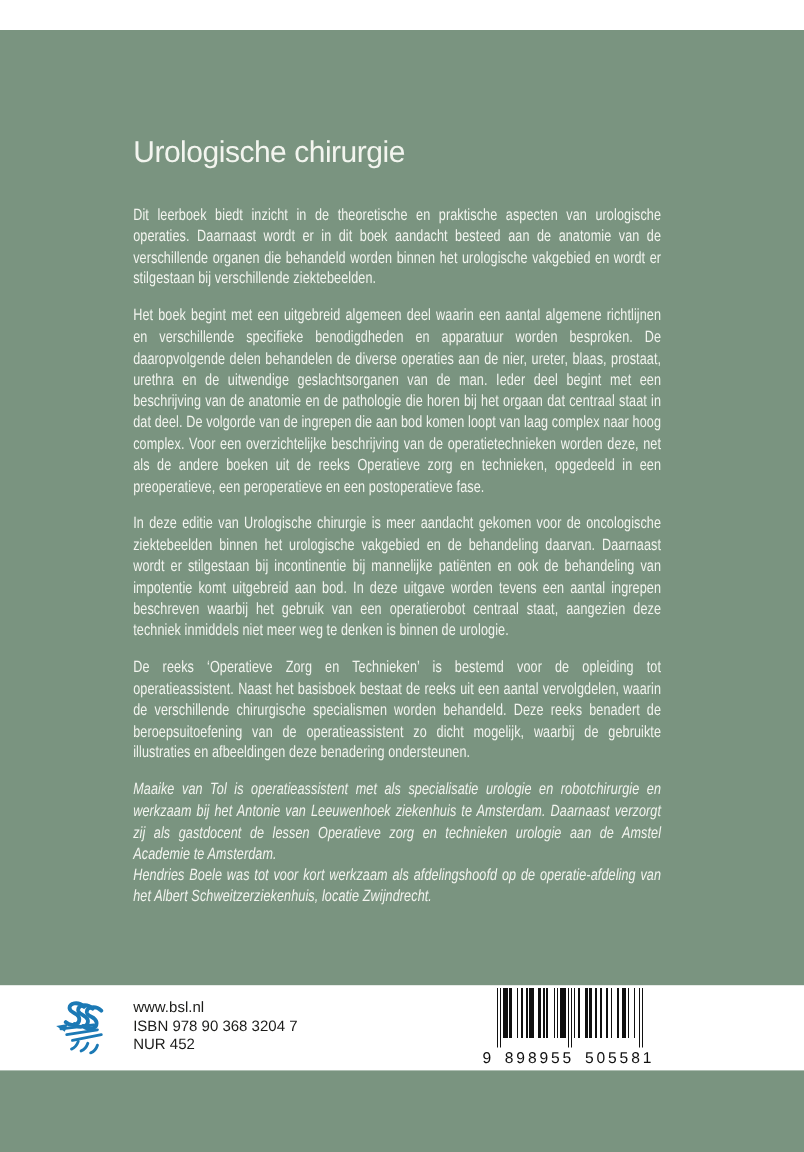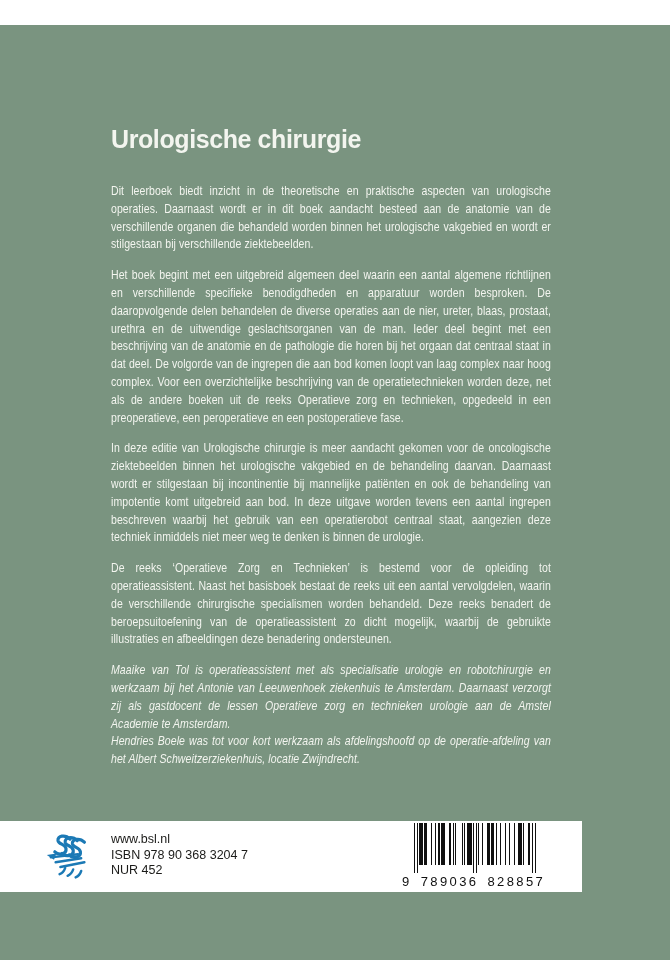--- a/index.html
+++ b/index.html
@@ -1,27 +1,27 @@
 <!DOCTYPE html>
 <html style="--cover_green: #7A9480; --text_light: #F3F5EF; --logo_blue: #1B79B5; --footer_text: #1B1B19; --barcode_ink: #101010;"><head>
 <meta charset="utf-8">
 <style>
   html,body{margin:0;padding:0;}
   body{width:670px;height:960px;background:#ffffff;font-family:"Liberation Sans",sans-serif;}
   .page{position:relative;width:670px;height:960px;background:#ffffff;overflow:hidden;}
   .cover{position:absolute;left:0;top:25px;width:670px;height:935px;background:var(--cover_green,#7A9480);}
   .content{position:absolute;left:111px;top:86px;width:452px;}
-  .book-title{margin:12px 0 26px 0;font-size:25px;line-height:33px;font-weight:700;
+  .book-title{margin:0 0 26px 0;font-size:25px;line-height:33px;font-weight:400;
     letter-spacing:-0.4px;color:var(--text_light,#F3F5EF);}
   .body-text{width:564px;transform:scaleX(0.78);transform-origin:0 0;}
   .body-text p{margin:0 0 13px 0;font-size:13.5px;line-height:17.8px;text-align:justify;
     color:var(--text_light,#F3F5EF);letter-spacing:0.1px;}
   .authors{margin:0;}
   .authors p{margin:0;font-style:italic;}
-  .footer-strip{position:absolute;left:0;top:821px;width:582px;height:71px;background:#ffffff;}
+  .footer-strip{position:absolute;left:0;top:821px;width:670px;height:71px;background:#ffffff;}
   .logo{position:absolute;left:46px;top:10px;width:48px;height:48px;}
   .imprint{position:absolute;left:111px;top:11px;font-size:12.5px;line-height:15.5px;
     color:var(--footer_text,#1B1B19);}
   .barcode{position:absolute;left:414px;top:2px;width:140px;}
   .barcode svg{display:block;fill:#101010;shape-rendering:crispEdges;}
   .barcode-digits{display:flex;margin-left:-12px;margin-top:1px;gap:9px;font-size:13px;
     letter-spacing:2.4px;color:#101010;white-space:nowrap;}
 </style>
 </head>
 <body>
@@ -108,18 +108,18 @@
           <rect x="81" y="0" width="1" height="42"></rect>
           <rect x="82" y="0" width="1" height="42"></rect>
           <rect x="83" y="0" width="1" height="42"></rect>
           <rect x="85" y="0" width="1" height="42"></rect>
           <rect x="89" y="0" width="1" height="42"></rect>
           <rect x="92" y="0" width="1" height="50"></rect>
           <rect x="94" y="0" width="1" height="50"></rect>
         </svg>
       <div class="barcode-digits">
         <span>9</span>
-        <span>789036</span>
-        <span>828857</span>
+        <span>898955</span>
+        <span>505581</span>
       </div>
     </div>
   </div>
 </div>
 
 </body></html>

